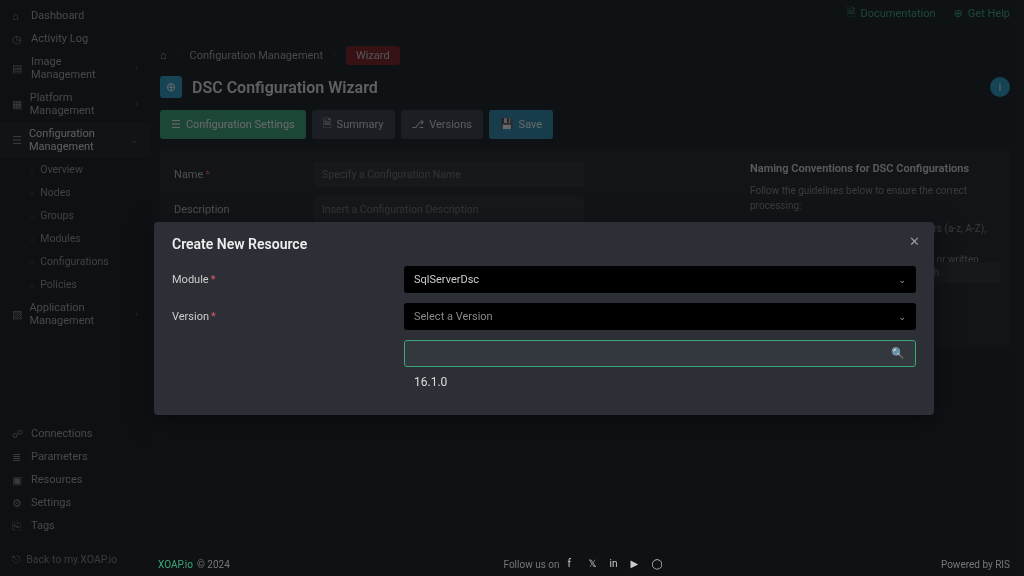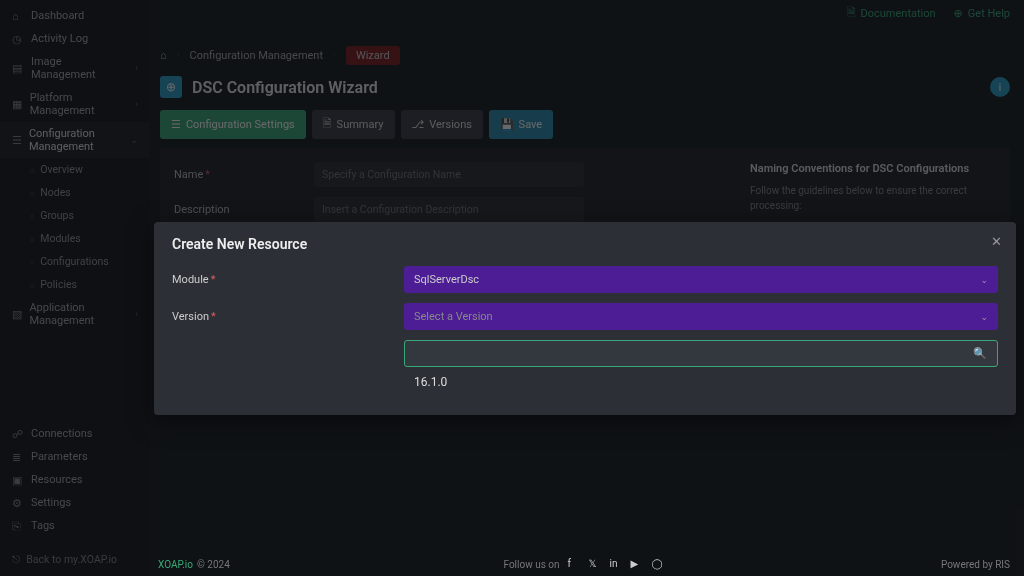--- a/index.html
+++ b/index.html
@@ -54,27 +54,27 @@
 .help-title { color:#ddd; font-size:11px; font-weight:600; margin-bottom:8px;}
 .help-text { color:#888; font-size:10px; line-height:1.5;}
 .help-list { color:#888; font-size:10px; line-height:1.55; padding-left:0; list-style:none; margin-top:8px;}
 
 .search-box { position:absolute; right:24px; top:262px; width:120px; background:#2a2e34; border-radius:3px; padding:4px 8px; color:#888; font-size:10.5px; display:flex; align-items:center; gap:6px;}
 
 
 .dim { position:absolute; inset:0; background:rgba(10,12,15,0.62); }
 
 
-.modal { position:absolute; left:154px; top:222px; width:862px; background:#2c3036; border-radius:4px; padding:14px 18px 18px 18px; box-shadow:0 6px 24px rgba(0,0,0,0.5);}
+.modal { position:absolute; left:154px; top:222px; width:780px; background:#2c3036; border-radius:4px; padding:14px 18px 18px 18px; box-shadow:0 6px 24px rgba(0,0,0,0.5);}
 .modal-title { font-size:14px; font-weight:600; color:#eee; margin-bottom:14px;}
 .modal-close { position:absolute; right:14px; top:12px; color:#999; cursor:pointer; font-size:13px;}
 .m-row { display:flex; align-items:center; margin-bottom:10px;}
 .m-label { width:232px; color:#ccc; font-size:11px;}
 .m-label .req{ color:#d95c5c; margin-left:2px;}
-.m-select { flex:1; background:#4c1d95; border:none; border-radius:3px; padding:7px 10px; color:#ccc; font-size:11px; display:flex; align-items:center; justify-content:space-between;}
+.m-select { flex:1; background:#000000; border:none; border-radius:3px; padding:7px 10px; color:#ccc; font-size:11px; display:flex; align-items:center; justify-content:space-between;}
 .m-select.placeholder { color:#888; }
 .m-search { margin-left:232px; background:#33373e; border-radius:3px; padding:6px 10px; display:flex; align-items:center; border:1px solid #3aa876;}
 .m-search input { flex:1; background:transparent; border:none; outline:none; color:#ccc; font-size:11px;}
 .m-option { margin-left:232px; padding:8px 10px; color:#ddd; font-size:12px; cursor:pointer;}
 .chev-down { font-size:9px; color:#999;}
 
 
 .footer { position:absolute; left:158px; right:14px; bottom:6px; display:flex; align-items:center; color:#777; font-size:10px;}
 .footer .brand{ color:#3aa876; margin-right:4px;}
 .footer .center { position:absolute; left:50%; transform:translateX(-50%); display:flex; align-items:center; gap:8px;}

